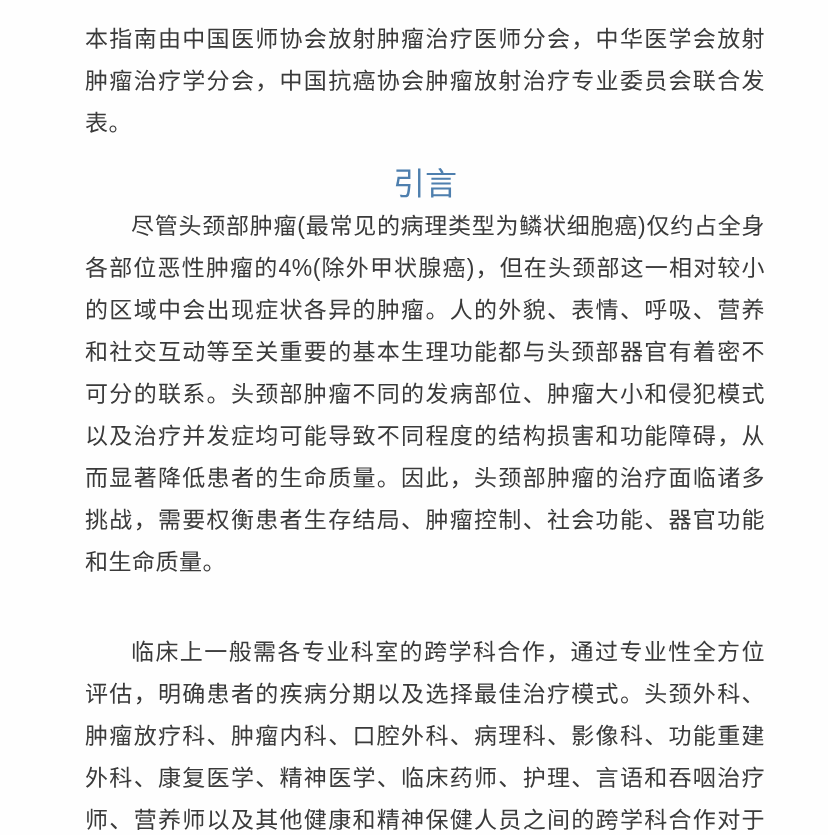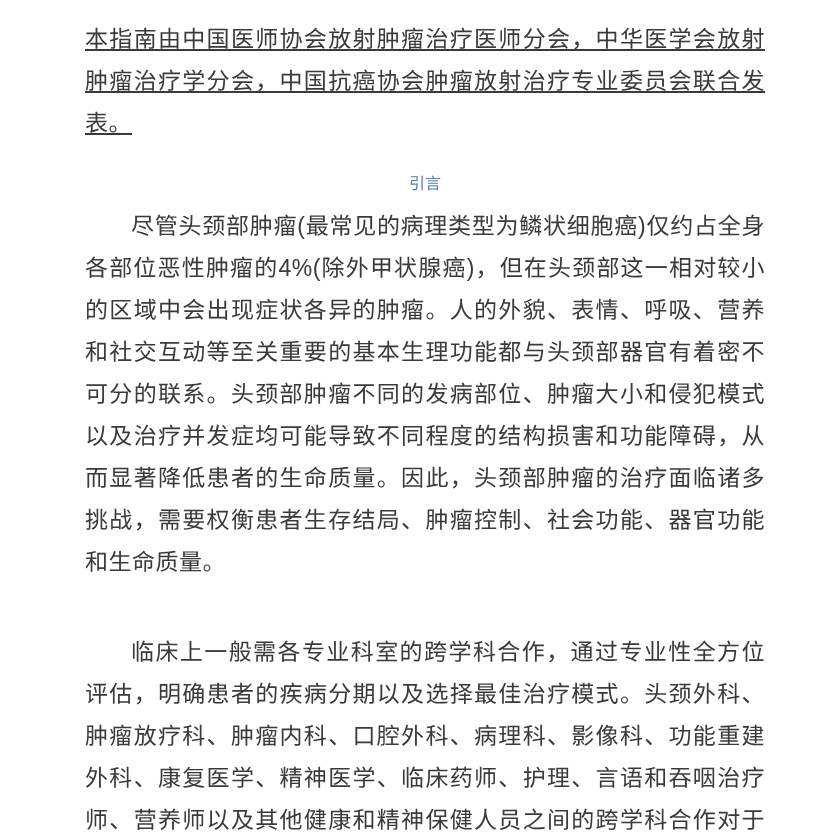--- a/index.html
+++ b/index.html
@@ -21,25 +21,24 @@
     height: 835px;
     padding: 18px 63px 0 85px;
   }
   .intro-para {
     margin: 0;
     font-size: 23px;
     line-height: 42px;
     letter-spacing: 0.5px;
     text-align: justify;
     text-justify: inter-ideograph;
-    text-decoration: underline;
   }
   .section-heading {
     margin: 19px 0 0 0;
-    font-size: 16px;
+    font-size: 32px;
     line-height: 42px;
     font-weight: 400;
     text-align: center;
     color: #4e7fae;
   }
   .body-para {
     margin: 0 0 0 0;
     font-size: 23px;
     line-height: 42px;
     letter-spacing: 0.5px;

